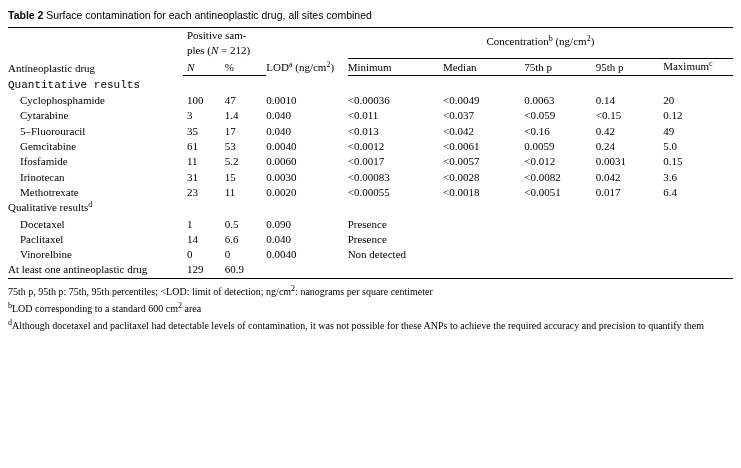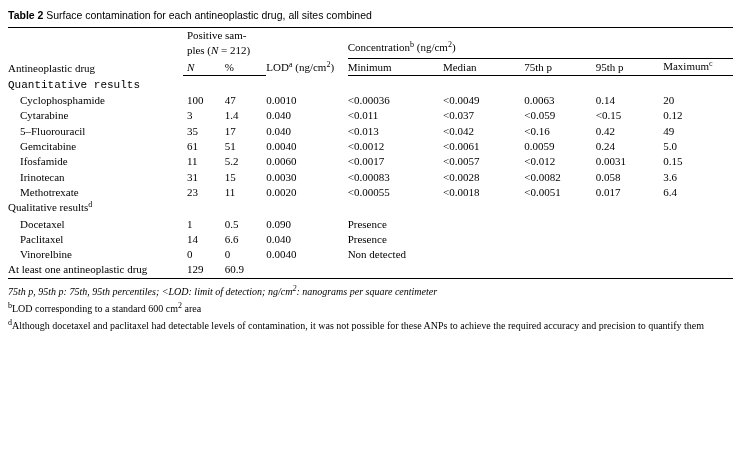--- a/index.html
+++ b/index.html
@@ -76,21 +76,21 @@
   .ital { font-style: italic; }
   .footnotes {
     margin: 0 8px;
     font-size: 10px;
     line-height: 13.6px;
     padding-top: 3px;
   }
   .footnotes div {
     padding-top: 2.6px;
   }
-  .fn-first { padding-top: 3px !important; font-style: italic; }
+  .fn-first { padding-top: 3px !important; }
   .spancell { padding-left: 0 !important; }
 </style>
 </head>
 <body>
 
 <div class="page">
 
   <div class="caption">
     <span class="lbl">Table 2</span>
     <span class="txt">Surface contamination for each antineoplastic drug, all sites combined</span>
@@ -111,21 +111,21 @@
     <tbody>
       <tr class="rule-top hdr-row">
         <td rowspan="2">Antineoplastic drug</td>
         <td colspan="2" style="padding-left:4px;">
           <span>Positive sam-</span><br>
           <span>ples (<span class="ital">N</span> = 212)</span>
         </td>
         <td rowspan="2">
           <span>LOD</span><span class="sup">a</span><span> (ng/cm<span class="sup">2</span>)</span>
         </td>
-        <td colspan="5" class="thinline" style="padding-bottom:2px;">
+        <td colspan="5" class="thinline" style="padding-bottom:8px;text-align:center;">
           <span>Concentration</span><span class="sup">b</span><span> (ng/cm<span class="sup">2</span>)</span>
         </td>
       </tr>
       <tr class="rule-bot hdr-row2">
         <td class="col-n ital">N</td>
         <td class="col-pct">%</td>
         <td>Minimum</td>
         <td>Median</td>
         <td>75th p</td>
         <td>95th p</td>
@@ -166,21 +166,21 @@
         <td>0.040</td>
         <td>&lt;0.013</td>
         <td>&lt;0.042</td>
         <td>&lt;0.16</td>
         <td>0.42</td>
         <td>49</td>
       </tr>
       <tr>
         <td class="indent">Gemcitabine</td>
         <td class="col-n">61</td>
-        <td class="col-pct">51</td>
+        <td class="col-pct">53</td>
         <td>0.0040</td>
         <td>&lt;0.0012</td>
         <td>&lt;0.0061</td>
         <td>0.0059</td>
         <td>0.24</td>
         <td>5.0</td>
       </tr>
       <tr>
         <td class="indent">Ifosfamide</td>
         <td class="col-n">11</td>
@@ -193,21 +193,21 @@
         <td>0.15</td>
       </tr>
       <tr>
         <td class="indent">Irinotecan</td>
         <td class="col-n">31</td>
         <td class="col-pct">15</td>
         <td>0.0030</td>
         <td>&lt;0.00083</td>
         <td>&lt;0.0028</td>
         <td>&lt;0.0082</td>
-        <td>0.058</td>
+        <td>0.042</td>
         <td>3.6</td>
       </tr>
       <tr>
         <td class="indent">Methotrexate</td>
         <td class="col-n">23</td>
         <td class="col-pct">11</td>
         <td>0.0020</td>
         <td>&lt;0.00055</td>
         <td>&lt;0.0018</td>
         <td>&lt;0.0051</td>

